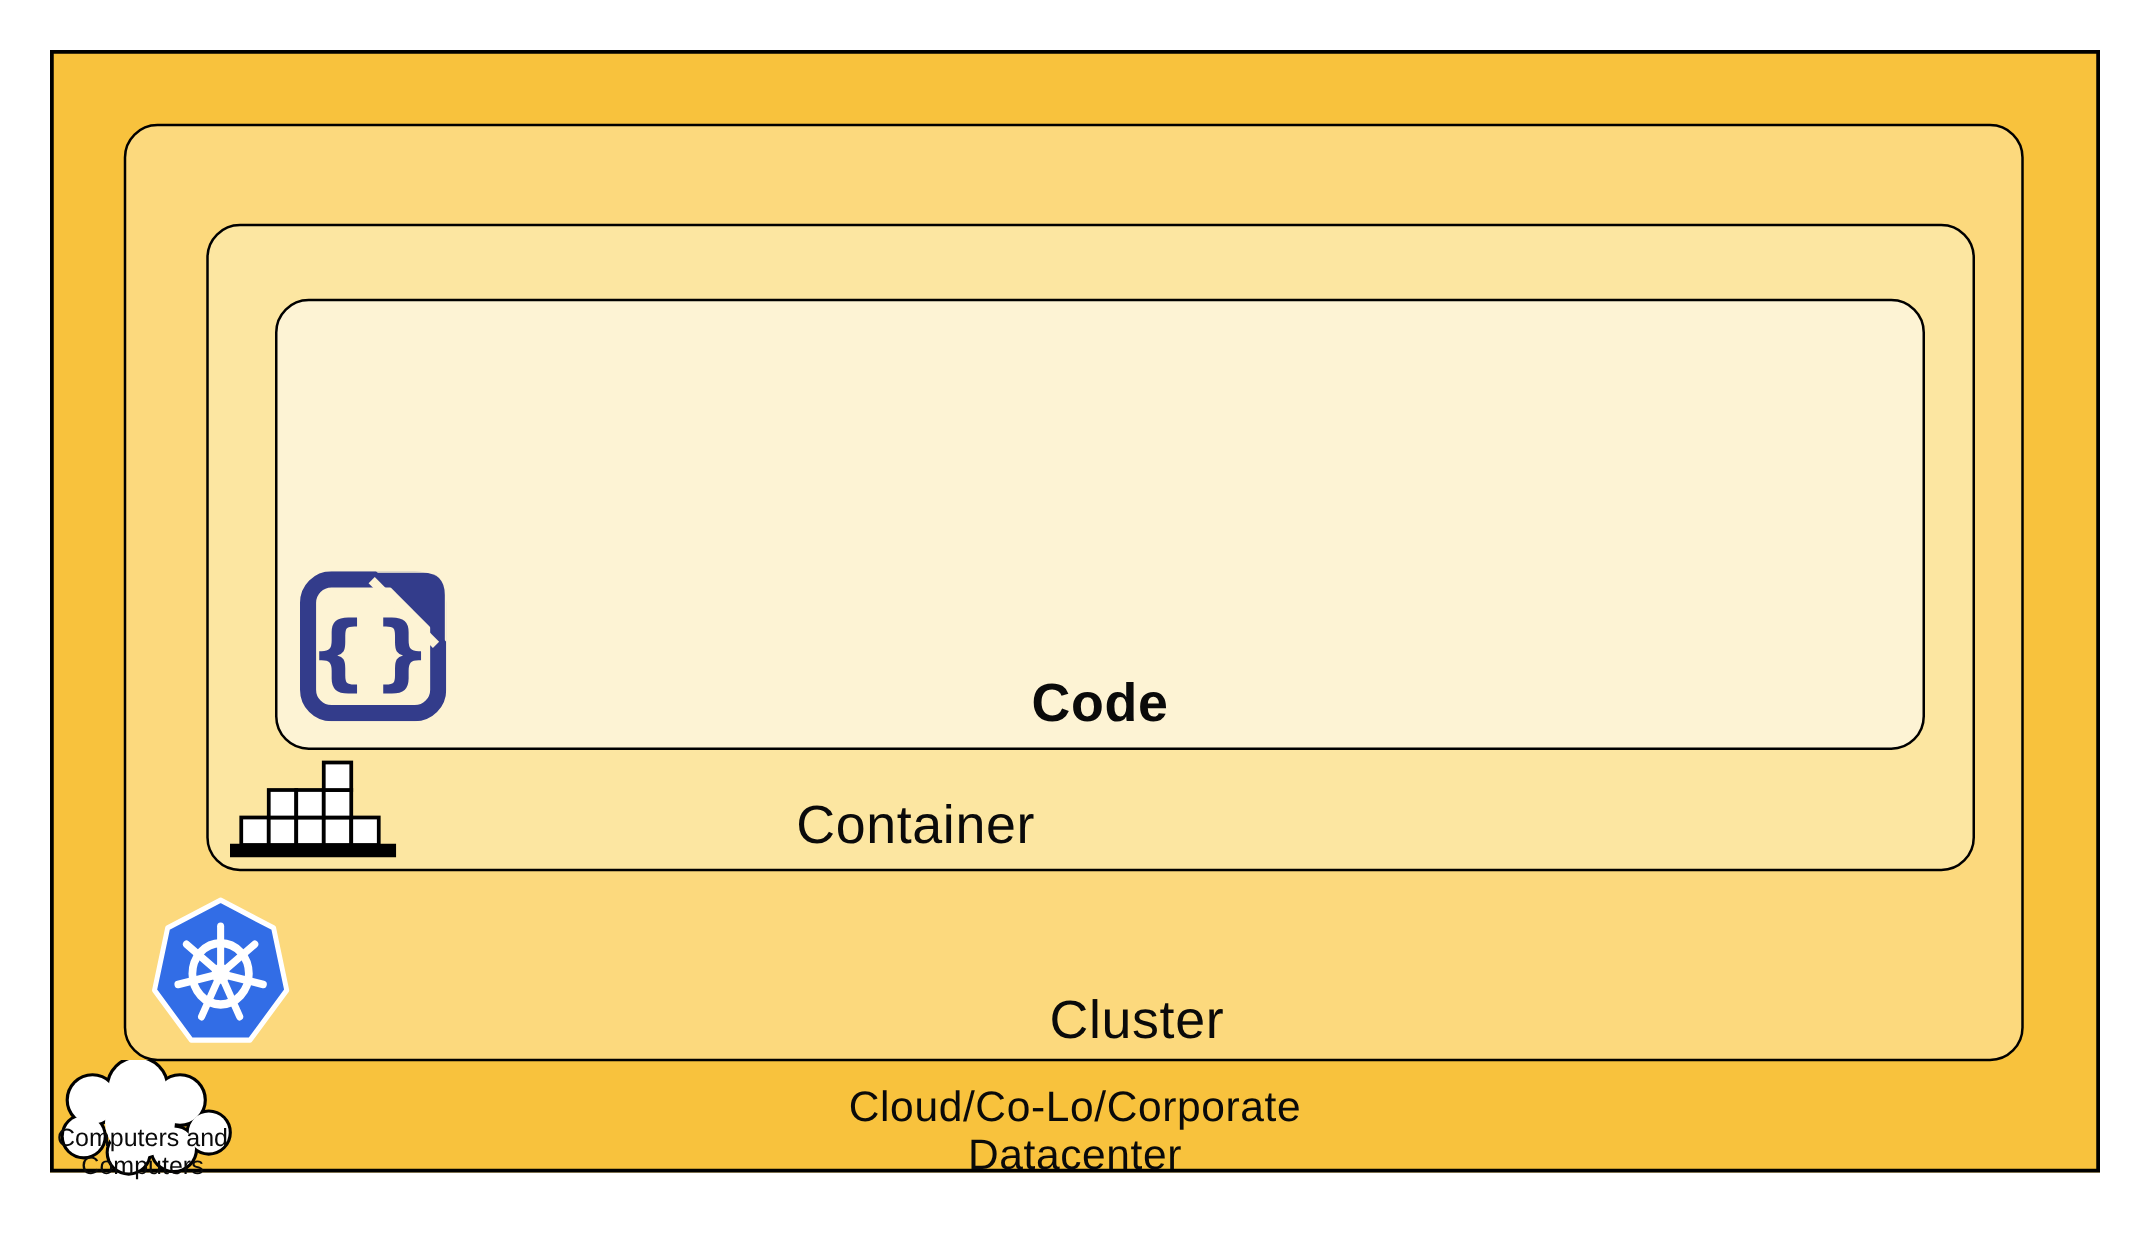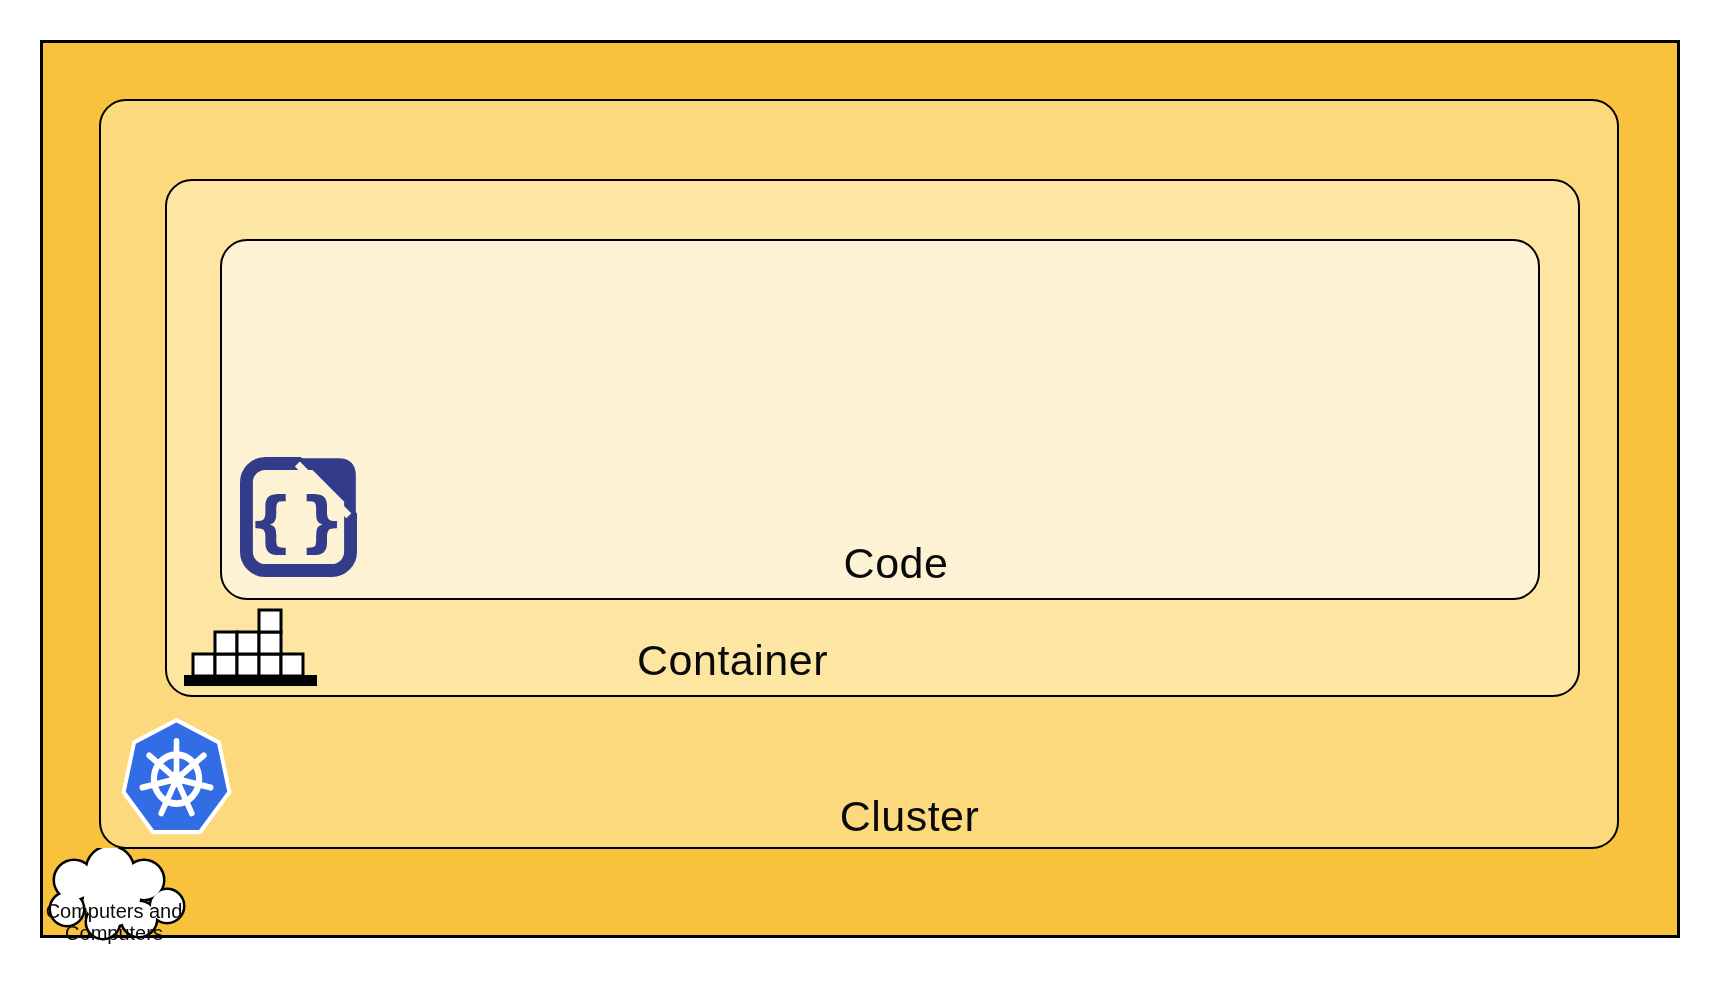--- a/index.html
+++ b/index.html
@@ -9,21 +9,21 @@
   }
   .layer{position:absolute;box-sizing:border-box;border:3px solid #000;}
   .layer-datacenter{left:40px;top:40px;width:1640px;height:898px;background:#F8C23D;border-radius:0;}
   .layer-cluster{left:99px;top:99px;width:1520px;height:750px;background:#FCD97D;border-radius:27px;border-width:2.5px;}
   .layer-container{left:165px;top:179px;width:1415px;height:518px;background:#FCE6A1;border-radius:27px;border-width:2.5px;}
   .layer-code{left:220px;top:239px;width:1320px;height:361px;background:#FDF3D4;border-radius:27px;border-width:2.5px;}
   .ring-label{
     position:absolute;text-align:center;font-size:43px;line-height:46px;color:#0a0a0a;
     letter-spacing:0.5px;
   }
-  .label-code{left:236px;width:1320px;top:540px;}
+  .label-code{left:220px;width:1320px;top:540px;font-weight:bold;}
   .label-container{left:165px;width:1135px;top:637px;}
   .label-cluster{left:99px;width:1621px;top:793px;}
   .label-datacenter{left:40px;width:1640px;top:867px;font-size:34px;line-height:38px;}
   .icon{position:absolute;}
   .icon-code{left:240px;top:457px;width:117px;height:120px;}
   .icon-blocks{left:184px;top:608px;width:133px;height:78px;}
   .icon-k8s{left:120px;top:714px;width:113px;height:124px;}
   .icon-cloud{left:40px;top:848px;width:148px;height:96px;}
   .cloud-text{
     position:absolute;left:40px;top:900px;width:148px;text-align:center;
@@ -36,20 +36,24 @@
 <div class="canvas">
 
   <div class="layer layer-datacenter"></div>
   <div class="layer layer-cluster"></div>
   <div class="layer layer-container"></div>
   <div class="layer layer-code"></div>
 
   <div class="ring-label label-code">Code</div>
   <div class="ring-label label-container">Container</div>
   <div class="ring-label label-cluster">Cluster</div>
+  <div class="ring-label label-datacenter">
+    <div>Cloud/Co-Lo/Corporate</div>
+    <div>Datacenter</div>
+  </div>
 
   <svg class="icon icon-code" viewBox="0 0 100 102" preserveAspectRatio="none">
     <rect x="5.5" y="5.5" width="89" height="91" rx="16" fill="none" stroke="#333C8B" stroke-width="11"></rect>
     <polygon points="50,-2 102,50 102,-2" fill="#FDF3D4"></polygon>
     <line x1="49" y1="6" x2="93" y2="50" stroke="#FDF3D4" stroke-width="6"></line>
     <path d="M52,1 L99,48 L99,16 Q99,1 84,1 Z" fill="#333C8B"></path>
     <text x="50" y="74" text-anchor="middle" font-size="56" font-weight="bold" letter-spacing="4" fill="#333C8B" font-family="DejaVu Sans, sans-serif">{}</text>
   </svg>
 
   <svg class="icon icon-blocks" viewBox="0 0 133 78" preserveAspectRatio="none">

